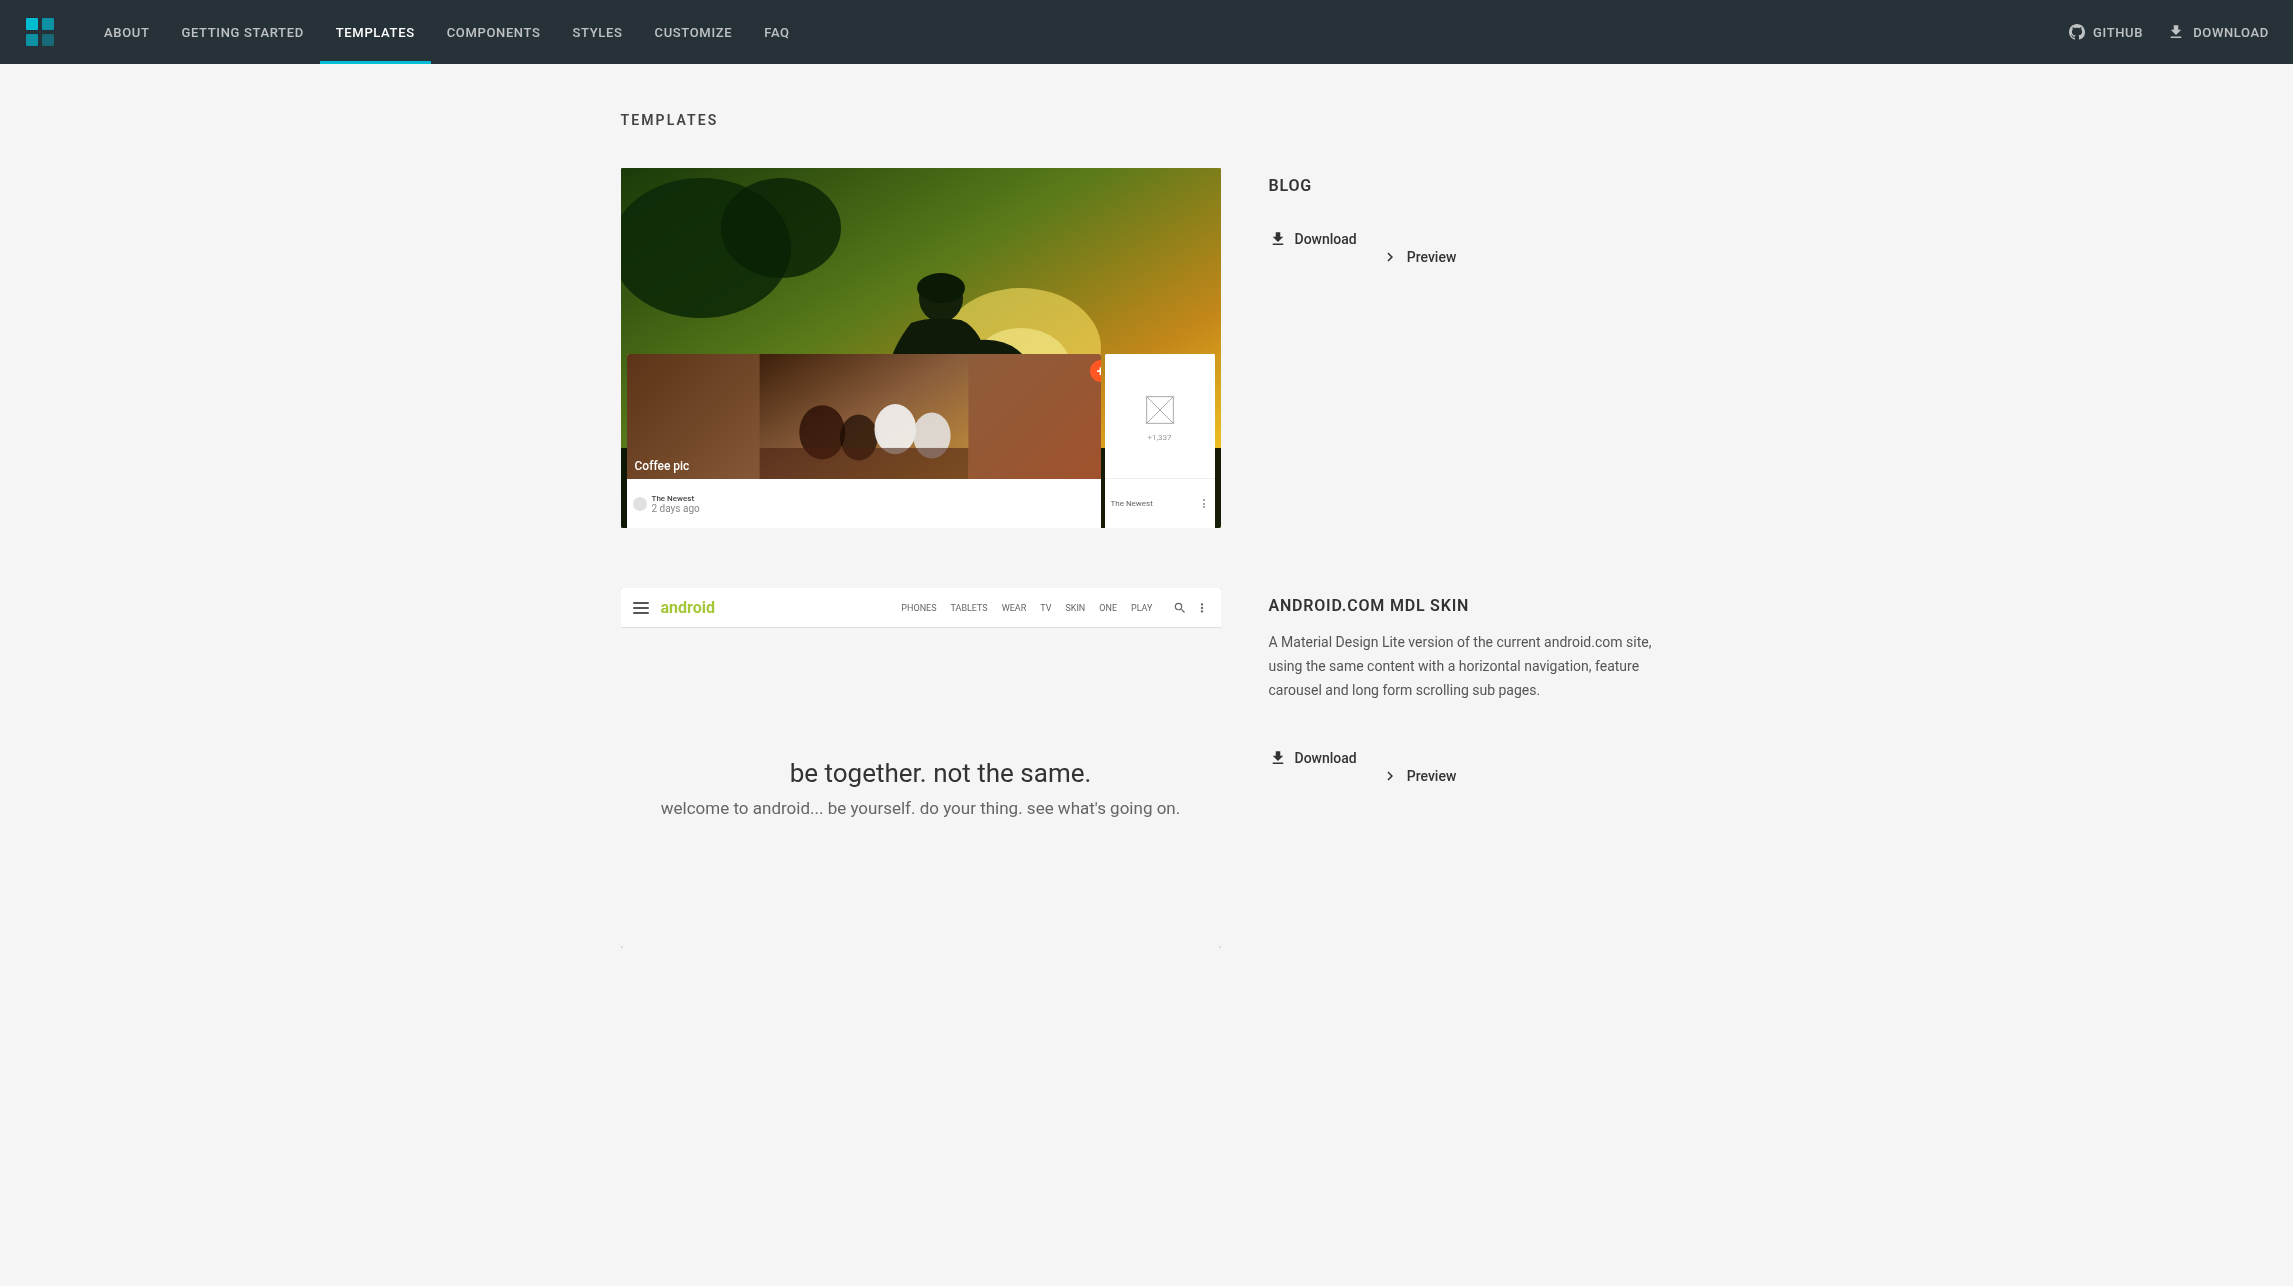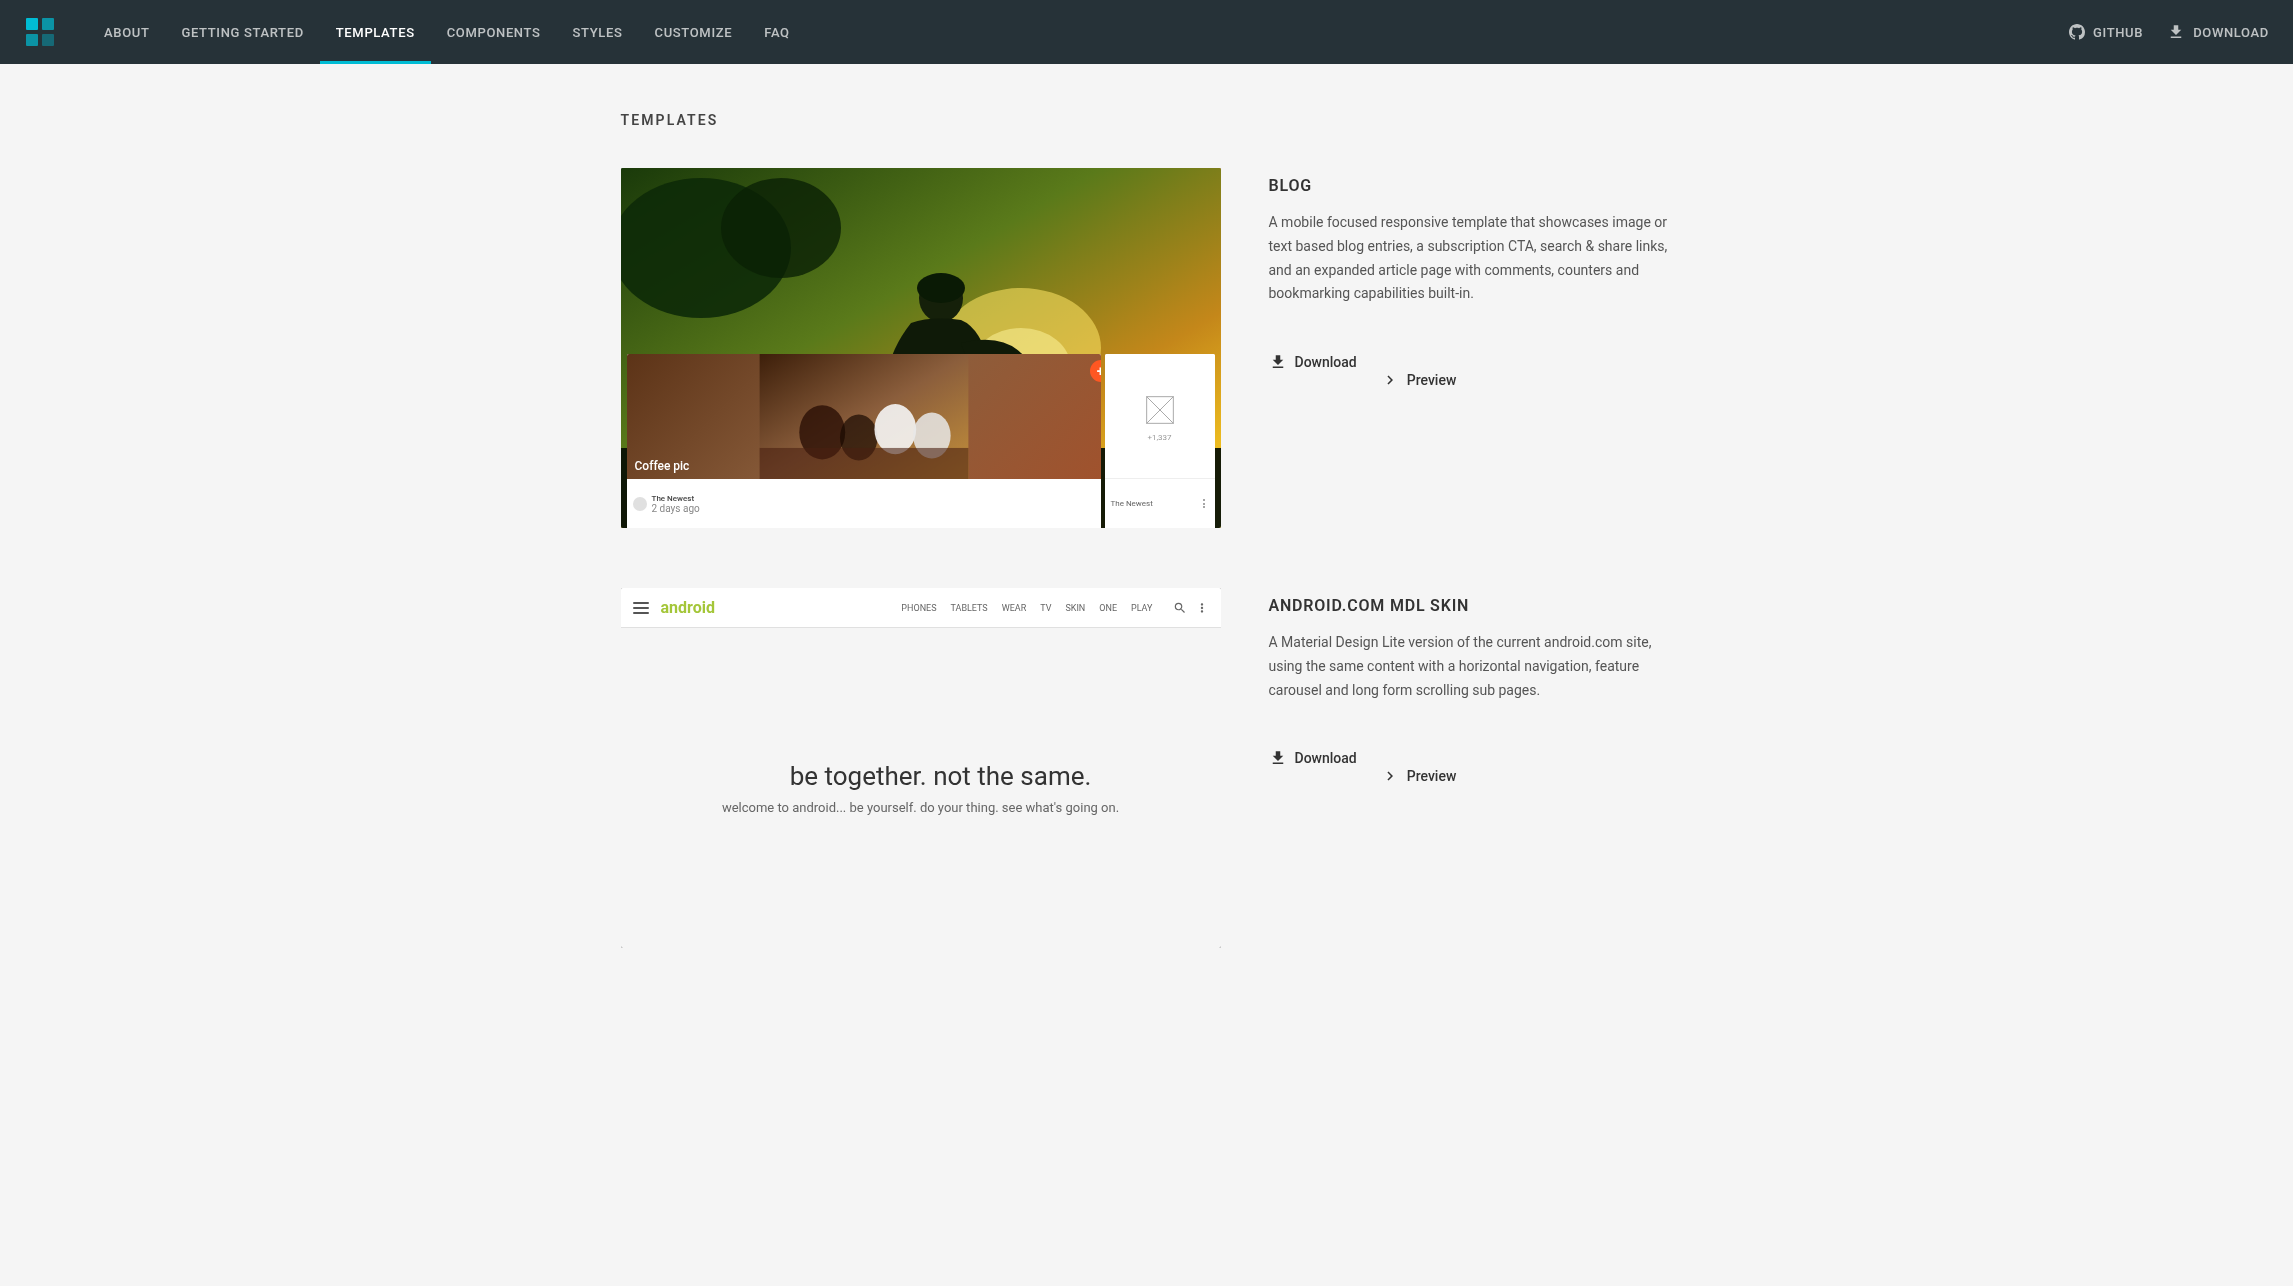--- a/index.html
+++ b/index.html
@@ -231,21 +231,21 @@
     .android-headline {
       font-size: 26px;
       font-weight: 400;
       color: #333;
       text-align: center;
       line-height: 1.2;
       margin-left: 40px;
     }
 
     .android-subtext {
-      font-size: 13px;
+      font-size: 17px;
       color: #666;
       text-align: right;
     }
 
     
     .template-info {
       flex: 1;
       padding-top: 8px;
     }
 
@@ -448,21 +448,20 @@
                 <div style="width:2px;height:2px;background:#888;border-radius:50%;margin:auto;"></div>
               </div>
             </div>
           </div>
         </div>
       </div>
     </div>
 
     <div class="template-info">
       <div class="template-name">BLOG</div>
-      <p class="template-desc">A mobile focused responsive template that showcases image or text based blog entries, a subscription CTA, search &amp; share links, and an expanded article page with comments, counters and bookmarking capabilities built-in.</p>
       <div class="template-actions">
         <a class="btn-download">
           <svg class="icon-download" viewBox="0 0 24 24" fill="currentColor">
             <path d="M19 9h-4V3H9v6H5l7 7 7-7zM5 18v2h14v-2H5z"></path>
           </svg>
           <span>Download</span>
         </a>
         <a class="btn-preview">
           <svg class="icon-arrow" viewBox="0 0 24 24" fill="currentColor">
             <path d="M8.59 16.59L13.17 12 8.59 7.41 10 6l6 6-6 6-1.41-1.41z"></path>

